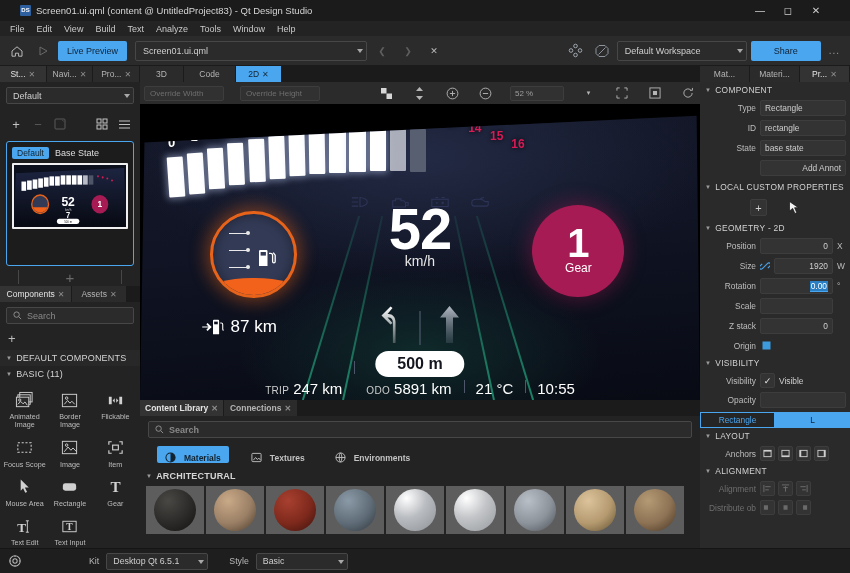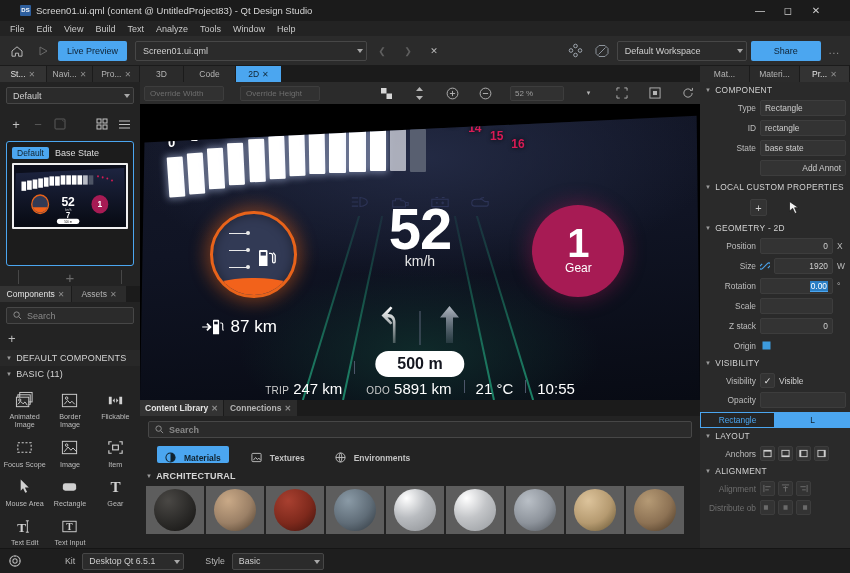--- a/index.html
+++ b/index.html
@@ -1147,21 +1147,21 @@
   </div>
 
   <div class="statusbar">
     <span>
       <svg width="14" height="14" viewBox="0 0 15 15" fill="none" stroke="#b8b8b8" stroke-width="1.1">
           <circle cx="7.5" cy="7.5" r="2.3"></circle>
           <circle cx="7.5" cy="7.5" r="5.6"></circle>
           <path d="M7.5 1.9v1.4M7.5 11.7v1.4M1.9 7.5h1.4M11.7 7.5h1.4"></path>
         </svg>
     </span>
-    <span class="sb-lbl" style="margin-left:36px">Kit</span>
+    <span class="sb-lbl" style="margin-left:60px">Kit</span>
     <span class="sb-combo w-135">
       <span class="lbl">Desktop Qt 6.5.1</span>
       <span class="chev">▾</span>
     </span>
     <span class="sb-lbl" style="margin-left:14px">Style</span>
     <span class="sb-combo w-110">
       <span class="lbl">Basic</span>
       <span class="chev">▾</span>
     </span>
   </div>

